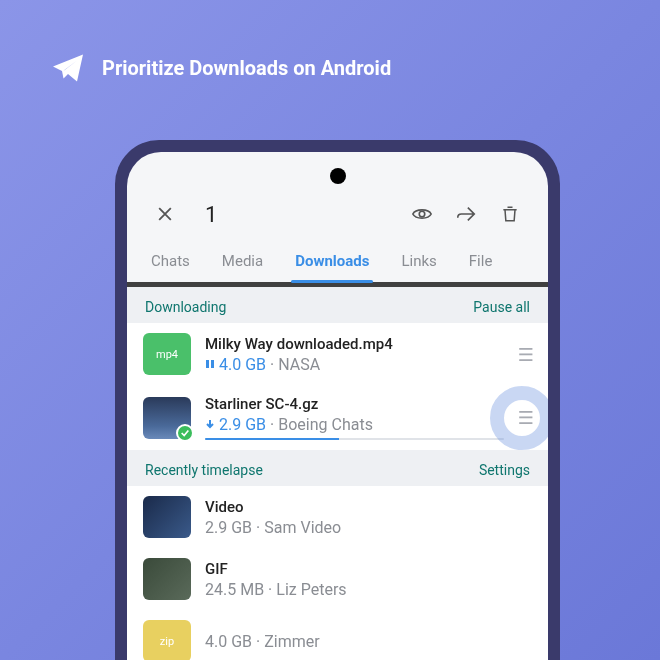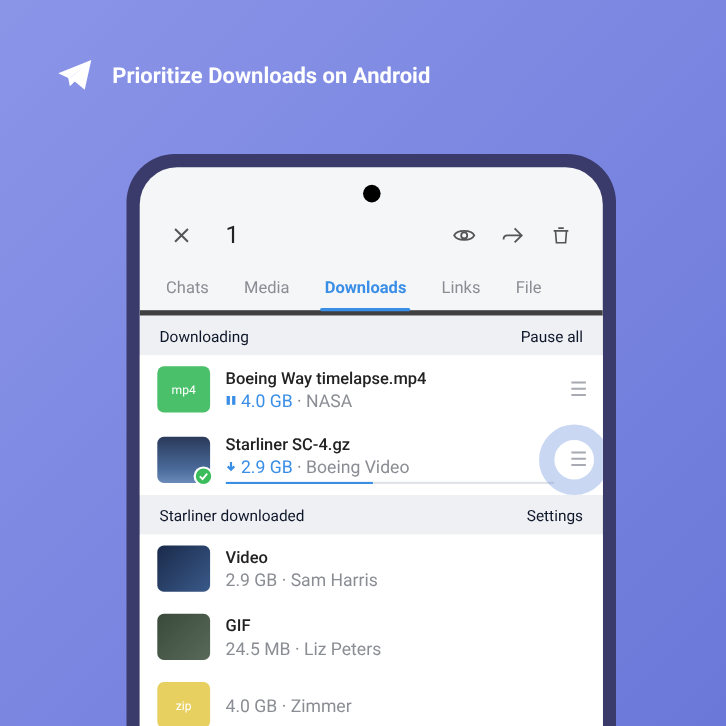--- a/index.html
+++ b/index.html
@@ -97,21 +97,21 @@
     right: 12px;
     height: 3px;
     background: #3a8ee6;
     border-radius: 2px;
   }
   .section-header {
     display: flex;
     justify-content: space-between;
     padding: 12px 18px 8px;
     font-size: 14px;
-    color: #0f172a;
+    color: #0f766e;
     background: #eef0f3;
   }
   .list { background: #fff; }
   .row {
     display: flex;
     align-items: center;
     padding: 10px 16px;
     gap: 14px;
     background: #fff;
     position: relative;
@@ -242,21 +242,21 @@
 
     <div class="section-header">
       <span>Downloading</span>
       <span>Pause all</span>
     </div>
 
     <div class="list">
       <div class="row">
         <div class="thumb mp4">mp4</div>
         <div class="row-body">
-          <div class="row-title">Boeing Way timelapse.mp4</div>
+          <div class="row-title">Milky Way downloaded.mp4</div>
           <div class="row-sub">
             <svg width="10" height="10" viewBox="0 0 10 10" fill="#3a8ee6">
                 <rect x="1" y="1" width="3" height="8"></rect>
                 <rect x="6" y="1" width="3" height="8"></rect>
               </svg>
             <span class="blue">4.0 GB</span>
             <span>·</span>
             <span>NASA</span>
           </div>
         </div>
@@ -272,45 +272,45 @@
           </div>
         </div>
         <div class="row-body">
           <div class="row-title">Starliner SC-4.gz</div>
           <div class="row-sub">
             <svg width="10" height="10" viewBox="0 0 10 10" fill="#3a8ee6">
                 <path d="M5 0 L5 7 M2 4 L5 7 L8 4" stroke="#3a8ee6" stroke-width="2" fill="none"></path>
               </svg>
             <span class="blue">2.9 GB</span>
             <span>·</span>
-            <span>Boeing Video</span>
+            <span>Boeing Chats</span>
           </div>
           <div class="progress">
               <div class="progress-fill" style="width:45%"></div>
             </div>
         </div>
         <div class="drag-handle">☰</div>
         <div class="highlight-ring"></div>
       </div>
     </div>
 
     <div class="section-header">
-      <span>Starliner downloaded</span>
+      <span>Recently timelapse</span>
       <span>Settings</span>
     </div>
 
     <div class="list">
       <div class="row">
         <div class="thumb video"></div>
         <div class="row-body">
           <div class="row-title">Video</div>
           <div class="row-sub">
             <span>2.9 GB</span>
             <span>·</span>
-            <span>Sam Harris</span>
+            <span>Sam Video</span>
           </div>
         </div>
       </div>
       <div class="row">
         <div class="thumb gif"></div>
         <div class="row-body">
           <div class="row-title">GIF</div>
           <div class="row-sub">
             <span>24.5 MB</span>
             <span>·</span>

